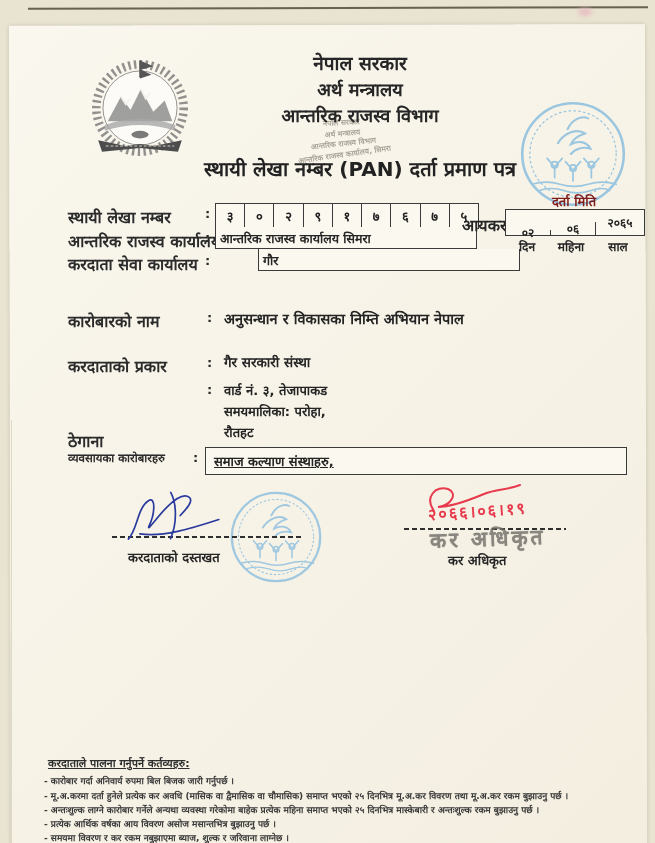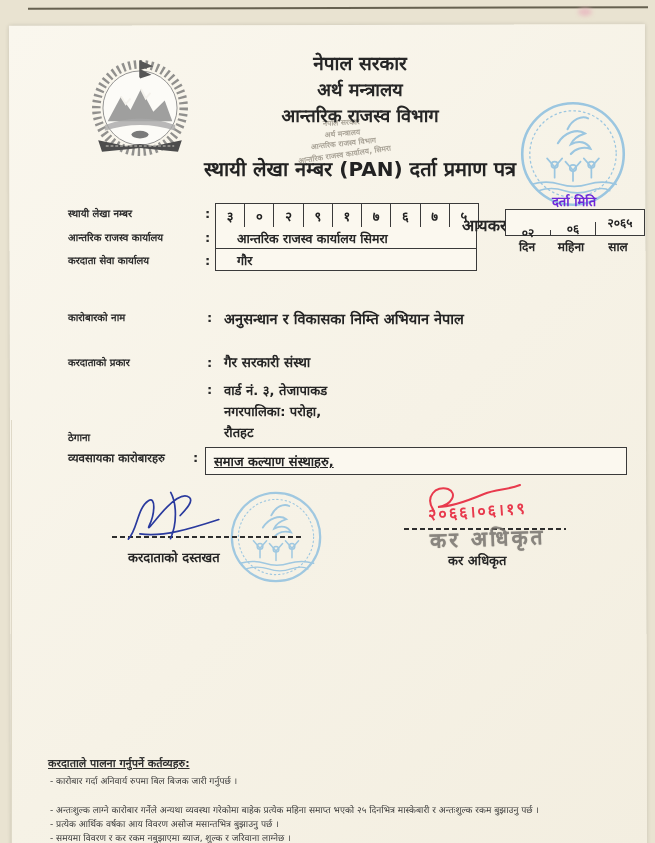--- a/index.html
+++ b/index.html
@@ -30,34 +30,34 @@
     transform:rotate(-6deg);color:#8a8376;opacity:.7;}
   .office-stamp div{font-size:7.5px;font-weight:600;line-height:10.5px;white-space:nowrap;}
   .office-stamp .os1{transform:rotate(3deg);}
   .office-stamp .os2{transform:rotate(1deg);}
   .office-stamp .os4{transform:rotate(-2deg);}
   
   .emblem{left:83px;top:50px;width:114px;height:116px;z-index:2;}
   .blue-stamp-top{left:518px;top:100px;width:110px;height:108px;z-index:1;opacity:.95;}
   .blue-stamp-bottom{left:228px;top:490px;width:96px;height:94px;z-index:1;opacity:.9;}
   
-  .flabel{font-size:10px;font-weight:700;color:#2b2b2b;white-space:nowrap;}
+  .flabel{font-size:16px;font-weight:700;color:#2b2b2b;white-space:nowrap;}
   .colon{font-size:13px;font-weight:700;color:#2b2b2b;}
   
   .pan-grid{left:215px;top:203px;width:262px;height:24px;display:flex;z-index:3;
     border:1.6px solid #3a3a3a;background:#fbf8ef;}
   .pan-grid span{flex:1;border-right:1.4px solid #3a3a3a;display:flex;align-items:center;
     justify-content:center;font-size:13px;font-weight:700;color:#222;}
   .pan-grid span:last-child{border-right:none;}
   .val-box{left:215px;width:262px;border:1.4px solid #3a3a3a;border-top:none;
     background:#fbf8ef;font-size:12.5px;font-weight:700;color:#262626;
-    padding:3px 6px 2px 21px;white-space:nowrap;z-index:3;box-sizing:border-box;}
+    padding:3px 6px 2px 4px;white-space:nowrap;z-index:3;box-sizing:border-box;}
   
   .regdate-title{left:505px;top:192px;width:138px;text-align:center;font-size:13px;
-    font-weight:700;color:#6d28d9;z-index:3;}
+    font-weight:700;color:#7f1d1d;z-index:3;}
   .aayakar{left:462px;top:214px;font-size:16px;font-weight:700;color:#262626;z-index:3;}
   .date-grid{left:505px;top:209px;width:138px;height:25px;display:flex;
     border:1.6px solid #3a3a3a;background:#fbf8ef;z-index:3;}
   .date-grid span{border-right:1.4px solid #3a3a3a;display:flex;align-items:center;
     justify-content:center;font-size:12px;font-weight:700;color:#222;}
   .date-grid span:nth-child(1){width:44px;margin-top:20px;}
   .date-grid span:nth-child(2){width:44px;margin-top:12px;}
   .date-grid span:nth-child(3){flex:1;border-right:none;}
   .date-units{left:505px;top:238px;width:138px;display:flex;z-index:3;}
   .date-units span{font-size:12px;font-weight:700;color:#262626;text-align:center;}
@@ -80,21 +80,21 @@
   .lbl-officer{left:448px;top:551px;}
   .sig-red{left:420px;top:481px;width:110px;height:34px;z-index:4;}
   .sig-red-date{left:428px;top:500px;font-size:16px;font-weight:700;color:#e83a4d;
     letter-spacing:2px;transform:rotate(-4deg);z-index:4;white-space:nowrap;}
   .officer-stamp{left:430px;top:524px;font-size:21px;font-weight:800;color:#6f6b66;
     opacity:.8;letter-spacing:3px;transform:rotate(-2deg);z-index:3;white-space:nowrap;
     text-shadow:0 0 1px #8a867f;}
   
   .foot-head{left:48px;top:755px;font-size:11px;font-weight:700;color:#2f2f2f;
     text-decoration:underline;white-space:nowrap;}
-  .foot-line{left:50px;font-size:9px;font-weight:400;color:#3a3a3a;white-space:nowrap;}
+  .foot-line{left:44px;font-size:9px;font-weight:700;color:#3a3a3a;white-space:nowrap;}
   .fl0{top:774px;} .fl1{top:789px;} .fl2{top:803px;} .fl3{top:817px;} .fl4{top:831px;}
   
   .bs{stroke:#97c4e0;fill:none;stroke-linecap:round;}
 </style>
 </head>
 <body>
 
 <div id="viewport">
 
   <div class="scan-topline"></div>
@@ -158,21 +158,21 @@
       <span>७</span>
       <span>५</span>
     </div>
 
     <div class="flabel" style="left:68px;top:230px;">आन्तरिक राजस्व कार्यालय</div>
     <div class="colon" style="left:205px;top:230px;">:</div>
     <div class="val-box" style="top:227px;height:22px;">आन्तरिक राजस्व कार्यालय सिमरा</div>
 
     <div class="flabel" style="left:68px;top:253px;text-align:center;">करदाता सेवा कार्यालय</div>
     <div class="colon" style="left:205px;top:253px;">:</div>
-    <div class="val-box" style="top:249px;height:22px;">गौर</div>
+    <div class="val-box" style="top:249px;height:22px;margin-left:43px;">गौर</div>
 
     <div class="regdate-title">दर्ता मिति</div>
     <div class="aayakar">आयकर:</div>
     <div class="date-grid">
       <span>०२</span>
       <span>०६</span>
       <span>२०६५</span>
     </div>
     <div class="date-units">
       <span>दिन</span>
@@ -185,21 +185,21 @@
     <div class="dvalue" style="left:224px;top:308px;">अनुसन्धान र विकासका निम्ति अभियान नेपाल</div>
 
     <div class="flabel" style="left:68px;top:355px;">करदाताको प्रकार</div>
     <div class="colon" style="left:207px;top:355px;">:</div>
     <div class="dvalue" style="left:224px;top:353px;font-size:13.5px;">गैर सरकारी संस्था</div>
 
     <div class="flabel" style="left:68px;top:382px;margin-top:48px;">ठेगाना</div>
     <div class="colon" style="left:207px;top:382px;">:</div>
     <div class="addr-lines" style="left:224px;top:380px;">
       <div>वार्ड नं. ३, तेजापाकड</div>
-      <div>नगरपालिका: परोहा,</div>
+      <div>समयमालिका: परोहा,</div>
       <div>रौतहट</div>
     </div>
 
     <div class="flabel" style="left:68px;top:450px;font-size:11.5px;">व्यवसायका कारोबारहरु</div>
     <div class="colon" style="left:193px;top:450px;">:</div>
     <div class="trans-box"></div>
     <div class="trans-text">समाज कल्याण संस्थाहरु,</div>
 
     <svg class="blue-stamp-bottom" viewBox="0 0 100 100">
       <circle class="bs" cx="50" cy="50" r="47" stroke-width="2.4"></circle>
@@ -227,18 +227,19 @@
     <svg class="sig-red" viewBox="0 0 110 34">
       <path d="M14,30 C4,16 16,4 28,8 C38,12 32,24 18,26 C32,26 52,18 64,13 C76,8 88,9 100,4" fill="none" stroke="#e83a4d" stroke-width="2" stroke-linecap="round"></path>
     </svg>
     <div class="sig-red-date">२०६६।०६।१९</div>
     <div class="dash-line dash-right"></div>
     <div class="officer-stamp">कर अधिकृत</div>
     <div class="sig-label lbl-officer">कर अधिकृत</div>
 
     <div class="foot-head">करदाताले पालना गर्नुपर्ने कर्तव्यहरु:</div>
     <div class="foot-line fl0">- कारोबार गर्दा अनिवार्य रुपमा बिल बिजक जारी गर्नुपर्छ ।</div>
+    <div class="foot-line fl1">- मू.अ.करमा दर्ता हुनेले प्रत्येक कर अवधि (मासिक वा द्वैमासिक वा चौमासिक) समाप्त भएको २५ दिनभित्र मू.अ.कर विवरण तथा मू.अ.कर रकम बुझाउनु पर्छ ।</div>
     <div class="foot-line fl2">- अन्तःशुल्क लाग्ने कारोबार गर्नेले अन्यथा व्यवस्था गरेकोमा बाहेक प्रत्येक महिना समाप्त भएको २५ दिनभित्र मास्केबारी र अन्तःशुल्क रकम बुझाउनु पर्छ ।</div>
     <div class="foot-line fl3">- प्रत्येक आर्थिक वर्षका आय विवरण असोज मसान्तभित्र बुझाउनु पर्छ ।</div>
     <div class="foot-line fl4">- समयमा विवरण र कर रकम नबुझाएमा ब्याज, शुल्क र जरिवाना लाग्नेछ ।</div>
 
   </div>
 </div>
 
 </body></html>

